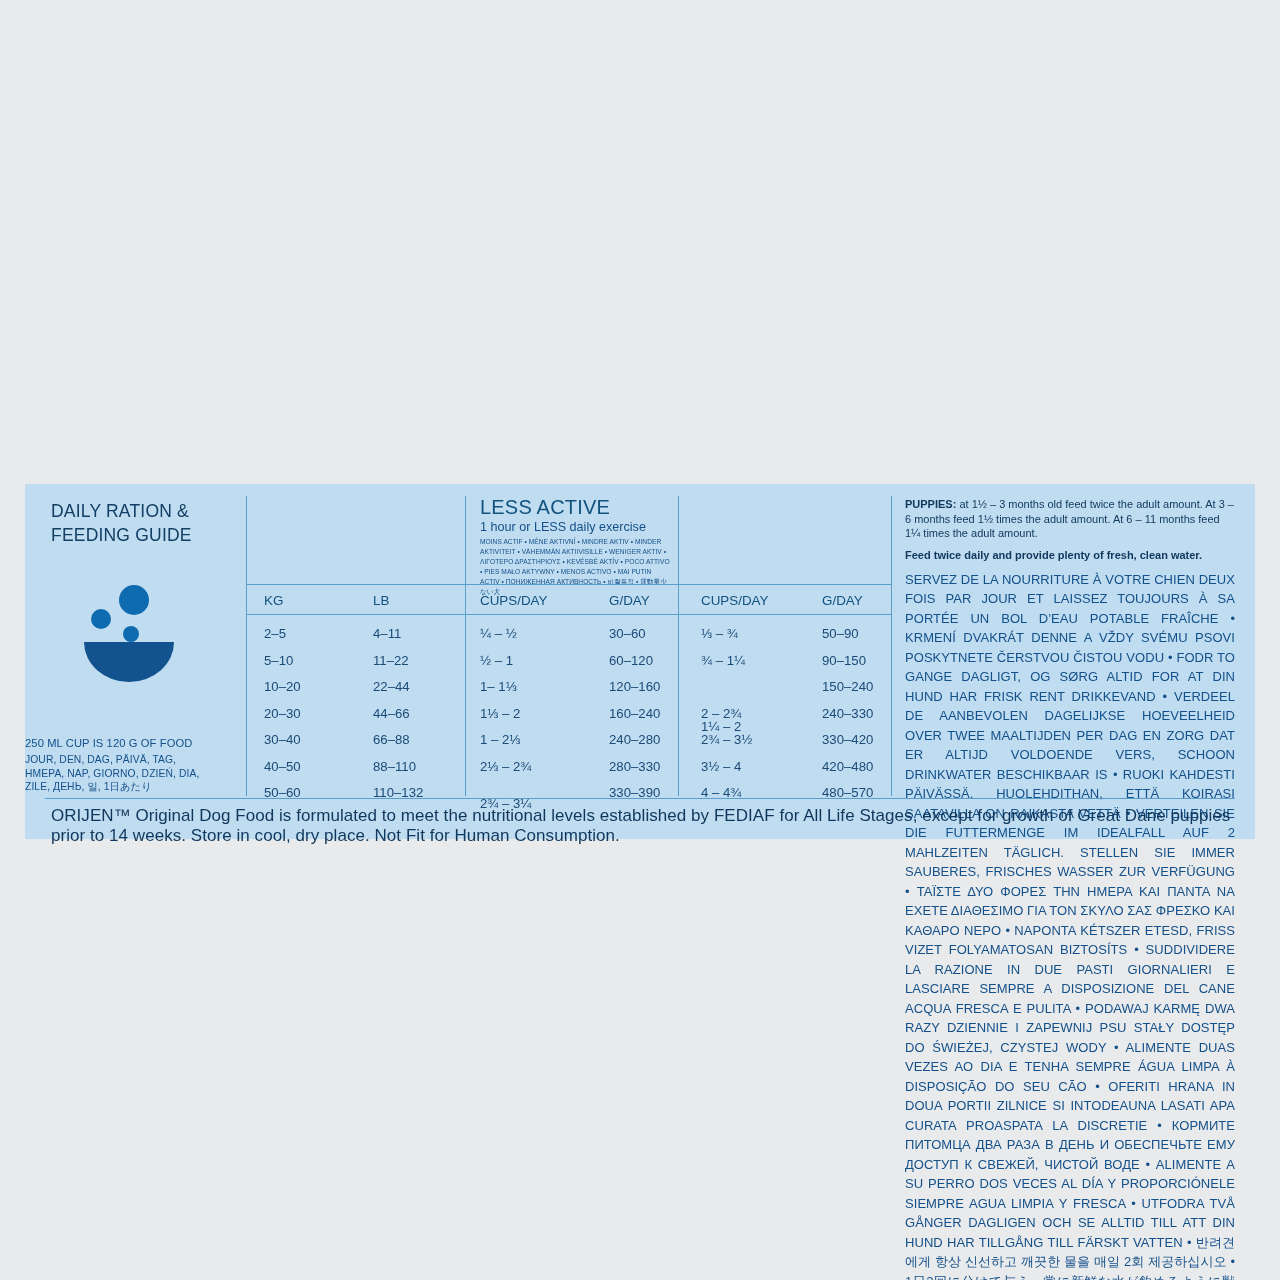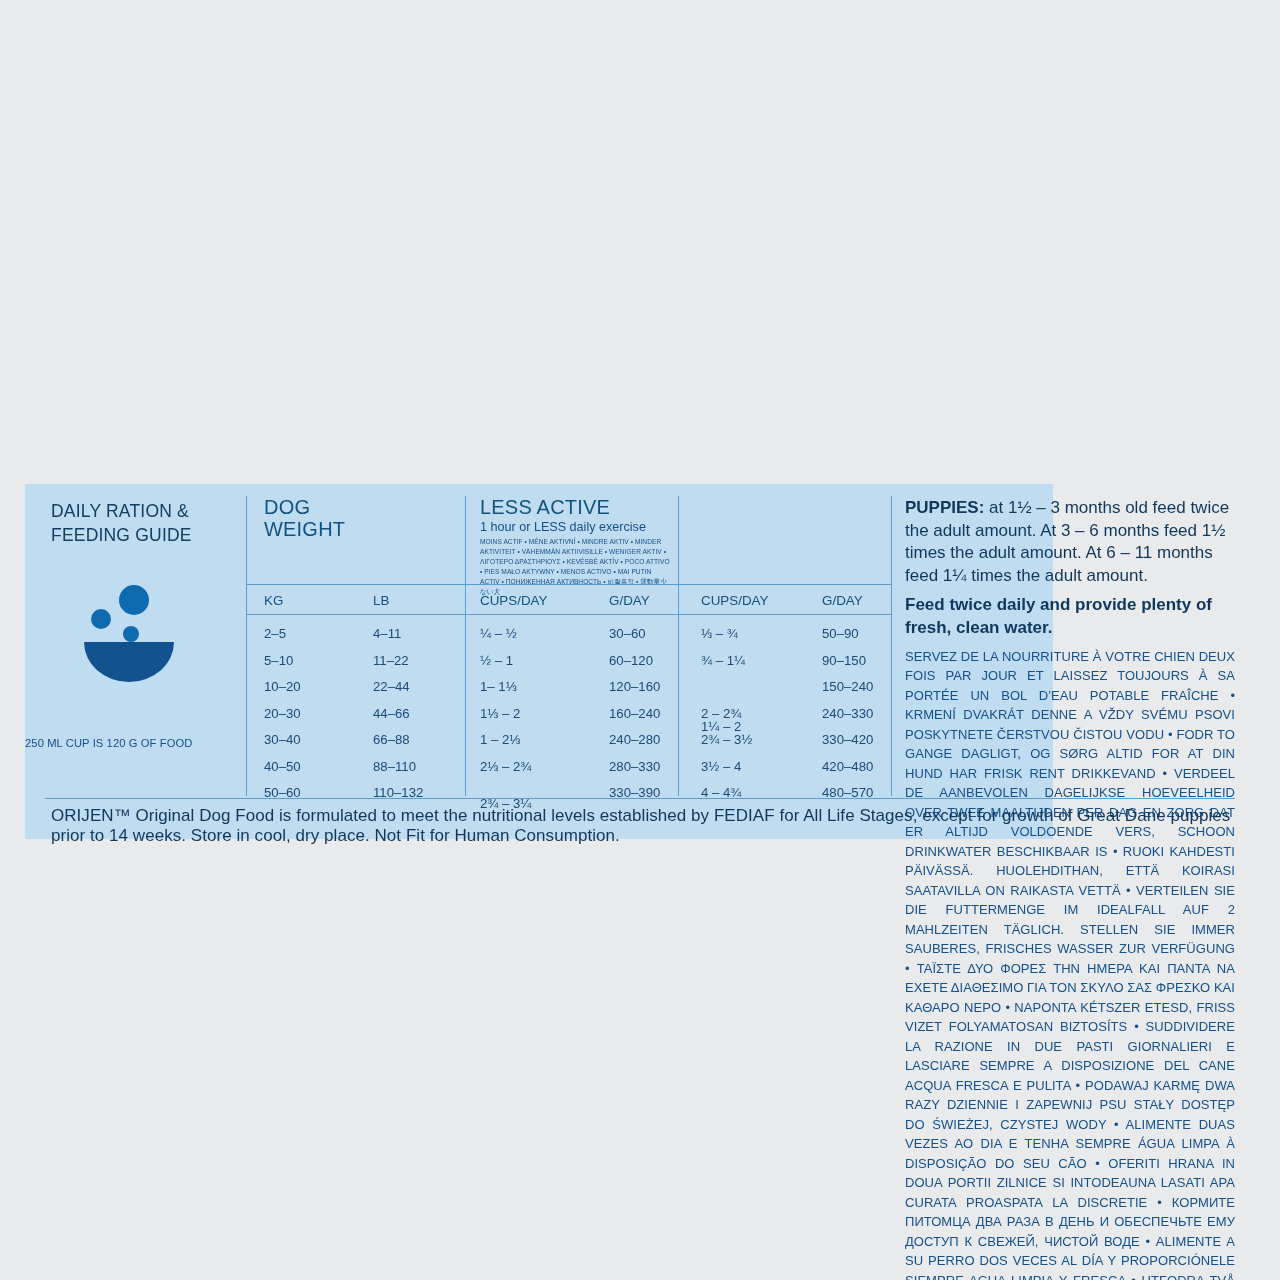--- a/index.html
+++ b/index.html
@@ -7,21 +7,21 @@
     padding: 0;
     width: 1280px;
     height: 1280px;
     background: #e8eaec;
     font-family: "Liberation Sans", sans-serif;
   }
   #panel {
     position: absolute;
     left: 25px;
     top: 484px;
-    width: 1028px;
+    width: 1230px;
     height: 355px;
     background: #bfdcf0;
     box-sizing: border-box;
   }
   .inner {
     position: absolute;
     left: 0; top: 0;
     width: 1230px;
     height: 355px;
   }
@@ -110,21 +110,21 @@
     color: #1b4a77;
     white-space: nowrap;
   }
   
   .right-col {
     position: absolute;
     left: 880px; top: 13px;
     width: 330px;
   }
   .rb {
-    font-size: 17px;
+    font-size: 11px;
     color: #10375c;
     line-height: 1.33;
     margin-bottom: 7px;
   }
   .rb b { font-weight: bold; }
   .tinytext {
     font-size: 13px;
     line-height: 1.5;
     color: #14508a;
     text-align: justify;
@@ -163,32 +163,27 @@
     <div class="cup-art">
       <svg class="cup-cap" width="140" height="100" viewBox="0 0 140 100" xmlns="http://www.w3.org/2000/svg">
         <circle cx="75" cy="18" r="15" fill="#0f6bb0"></circle>
         <circle cx="42" cy="37" r="10" fill="#0f6bb0"></circle>
         <circle cx="72" cy="52" r="8" fill="#0f6bb0"></circle>
         <path d="M25,60 A45,40 0 0 0 115,60 Z" fill="#12538f"></path>
       </svg>
     </div>
 
     <div class="cup-note">250 ML CUP IS 120 G OF FOOD</div>
+    <div class="cup-langs">JOUR, DEN, DAG, PÄIVÄ, TAG, HMEPA, NAP, GIORNO, DZIEŃ, DIA, ZILE, ДЕНЬ, 일, 1日あたり</div>
 
     <div class="vline" style="left:221px;"></div>
     <div class="vline" style="left:440px;"></div>
     <div class="vline" style="left:653px;"></div>
     <div class="vline" style="left:866px;"></div>
 
-    <div class="colhead" style="left:239px; top:12px; width:190px;">
-      <div class="bigcat">
-        <span>DOG</span><br>
-        <span>WEIGHT</span>
-      </div>
-    </div>
 
     <div class="colhead" style="left:455px; top:12px; width:190px;">
       <div class="bigcat">LESS ACTIVE</div>
       <div class="subcat">1 hour or LESS daily exercise</div>
       <div class="langline">MOINS ACTIF • MÉNE AKTIVNÍ • MINDRE AKTIV • MINDER AKTIVITEIT • VÄHEMMÄN AKTIIVISILLE • WENIGER AKTIV • ΛΙΓΟΤΕΡΟ ΔΡΑΣΤΗΡΙΟΥΣ • KEVÉSBÉ AKTÍV • POCO ATTIVO • PIES MAŁO AKTYWNY • MENOS ACTIVO • MAI PUTIN ACTIV • ПОНИЖЕННАЯ АКТИВНОСТЬ • 비활동적 • 運動量少ない犬</div>
     </div>
 
 
     <div class="hrule" style="left:221px; top:100px; width:645px;"></div>
 

